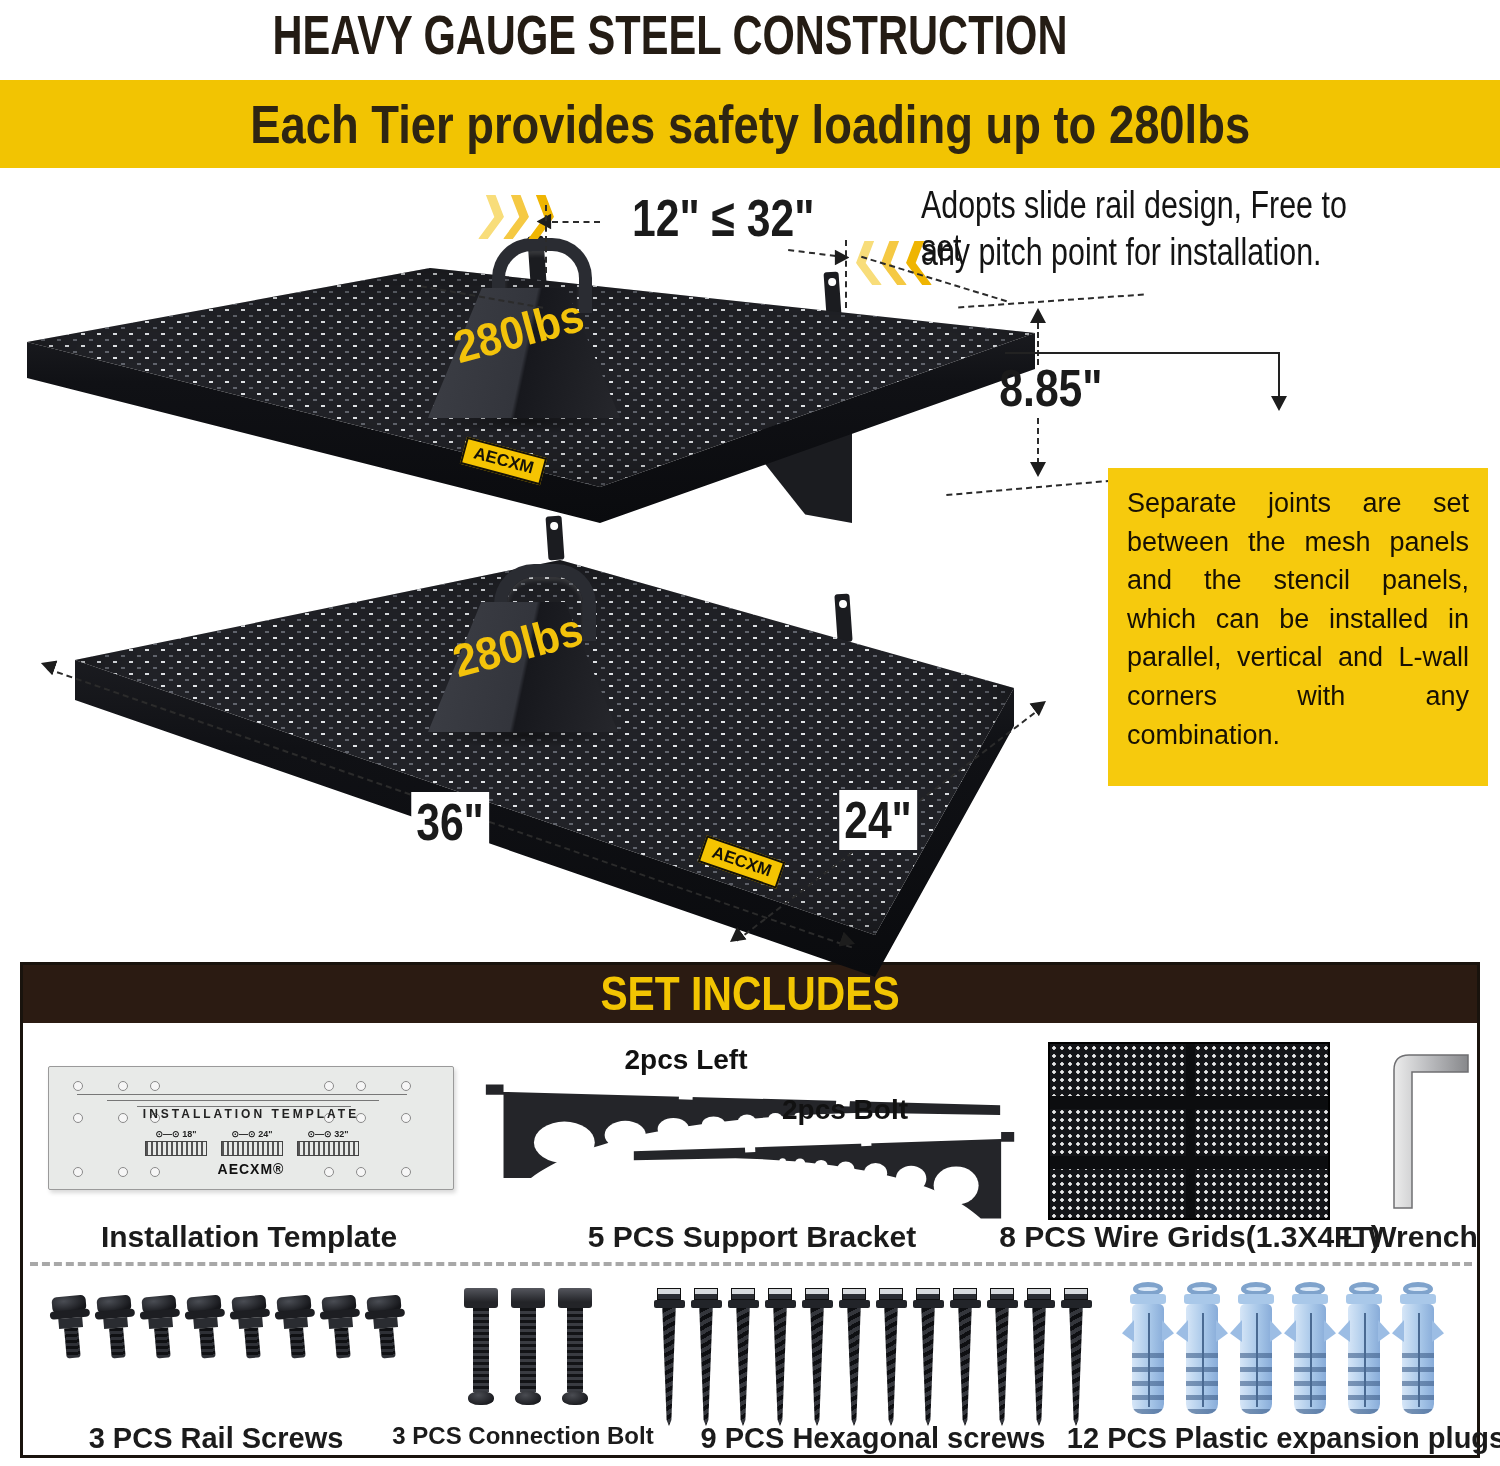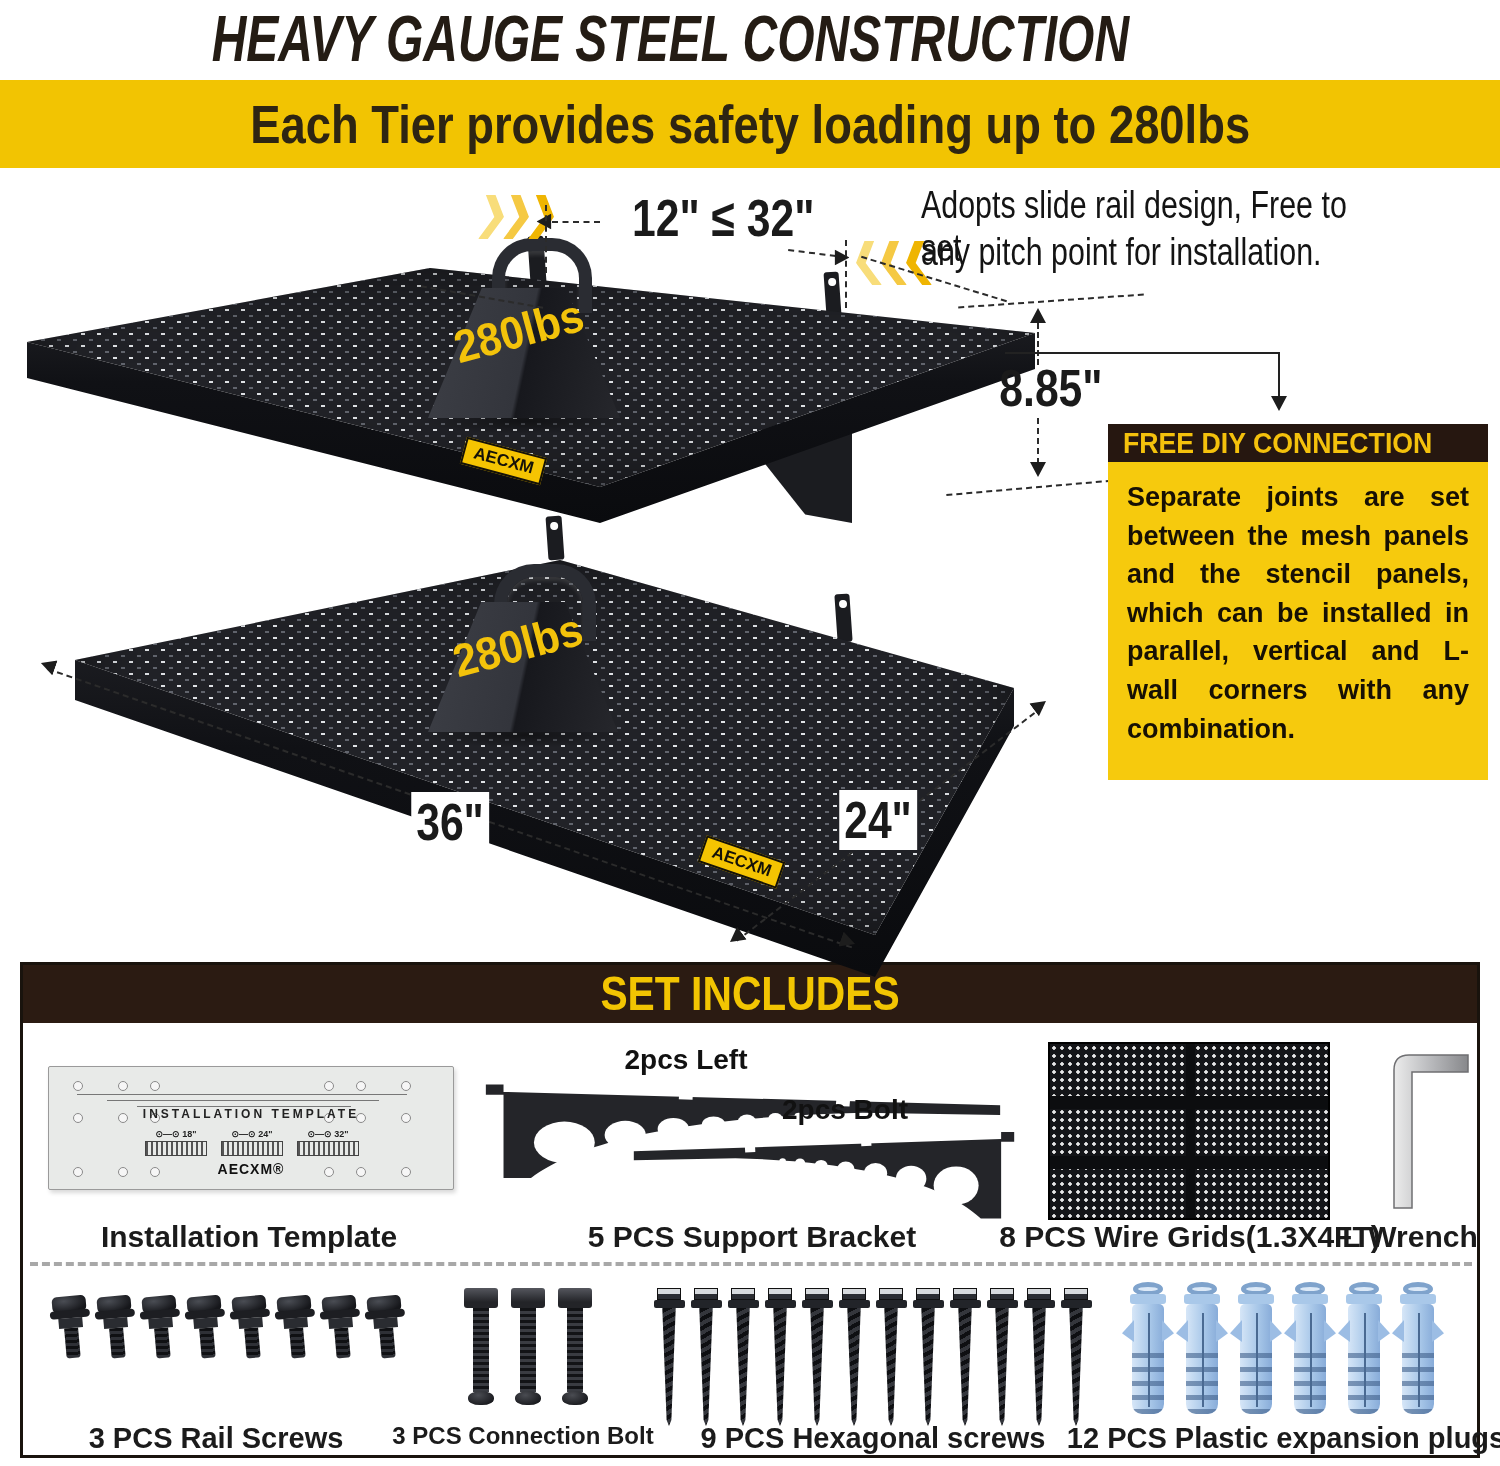--- a/index.html
+++ b/index.html
@@ -1,19 +1,19 @@
 <!DOCTYPE html>
 <html><head>
 <meta charset="utf-8">
 <style>
   html,body{margin:0;padding:0;background:#fff;}
   body{width:1500px;height:1466px;position:relative;font-family:"Liberation Sans",sans-serif;overflow:hidden;}
   .abs{position:absolute;}
   
-  #title{left:0;top:2px;width:1340px;text-align:center;font-size:60px;font-weight:bold;color:#241c14;letter-spacing:0px;font-style:italic;}
+  #title{left:0;top:2px;width:1340px;text-align:center;font-size:52px;font-weight:bold;color:#241c14;letter-spacing:0px;}
   #title span{display:inline-block;transform:scaleX(.8) scaleY(1.08);transform-origin:center top;}
   #banner{left:0;top:80px;width:1500px;height:88px;background:#F2C402;text-align:center;}
   #banner span{display:inline-block;line-height:88px;font-size:54px;font-weight:bold;color:#2e2512;transform:scaleX(.84);transform-origin:center;}
   
   .noteline{font-size:38px;font-weight:normal;color:#141414;}
   .noteline span{display:inline-block;transform:scaleX(.8);transform-origin:left top;}
   
   .panel{background-color:#212227;
     background-image:
       radial-gradient(ellipse 3.2px 2.3px at 50% 50%, rgba(238,241,245,.92) 0 55%, transparent 62%),
@@ -40,21 +40,21 @@
   .dimtext{font-size:52px;font-weight:bold;color:#1a1a1a;}
   .dimtext span{display:inline-block;transform:scaleX(.82);transform-origin:center;background:#fff;padding:0 6px;}
   .chvgrp{display:flex;gap:3px;transform:skewX(-10deg);}
   .chv{width:22px;height:44px;clip-path:polygon(0 0,44% 0,100% 50%,44% 100%,0 100%,56% 50%);}
   .chv.c1{background:#f8dd7a;}.chv.c2{background:#f5c943;}.chv.c3{background:#efb502;}
   .mirror{transform:scaleX(-1) skewX(-10deg);}
   
   #diy{left:1108px;top:424px;width:380px;height:356px;}
   #diy .hd{height:38px;background:#261710;color:#F4C10C;font-weight:bold;font-size:29px;line-height:38px;padding-left:15px;}
   #diy .hd span{display:inline-block;transform:scaleX(.92);transform-origin:left center;}
-  #diy .bd{height:286px;background:#F6CA0D;color:#171004;font-weight:bold;font-size:27px;line-height:1.43;padding:16px 19px;text-align:justify;}
+  #diy .bd{height:286px;background:#F6CA0D;color:#171004;font-weight:normal;font-size:27px;line-height:1.43;padding:16px 19px;text-align:justify;margin-top:44px;}
   
   #setbox{left:20px;top:962px;width:1460px;height:496px;border:3px solid #19130d;box-sizing:border-box;background:#fff;}
   #setbox .bannr{height:58px;background:#2B1B12;text-align:center;}
   #setbox .bannr span{display:inline-block;line-height:58px;font-size:48px;font-weight:bold;color:#F2C502;transform:scaleX(.85);transform-origin:center;}
   .caption{position:absolute;transform:translateX(-50%);font-size:30px;font-weight:bold;color:#1b1b1b;white-space:nowrap;}
   .subcap{position:absolute;transform:translateX(-50%);font-size:28px;font-weight:bold;color:#111;white-space:nowrap;}
   .divider{position:absolute;border-top:4px dashed #a8a8a8;}
   
   #tmpl{left:48px;top:1066px;width:404px;height:122px;background:#E8EAE8;border:1px solid #9a9a9a;border-radius:2px;box-shadow:2px 3px 4px rgba(0,0,0,.15);}
   .hole{position:absolute;width:8px;height:8px;border-radius:50%;border:1px solid #8a8a8a;background:#f6f6f6;}
@@ -152,21 +152,20 @@
 <div class="abs dimtext" style="left:982px;top:358px;z-index:4;"><span style="background:transparent;">8.85"</span></div>
 <div class="abs dash-v" style="left:1037px;top:418px;height:46px;z-index:4;"></div>
 <div class="abs tri" style="left:1030px;top:462px;transform:rotate(180deg);z-index:4;"></div>
 <div class="abs dash-h" style="left:946px;top:486px;width:186px;transform:rotate(-5deg);z-index:4;"></div>
 
 <div class="abs solid-h" style="left:1005px;top:352px;width:275px;z-index:4;"></div>
 <div class="abs solid-v" style="left:1278px;top:352px;height:46px;z-index:4;"></div>
 <div class="abs tri" style="left:1271px;top:396px;transform:rotate(180deg);z-index:4;"></div>
 
 <div class="abs" id="diy" style="z-index:5;">
-  <div class="hd"><span>FREE DIY CONNECTION</span></div>
   <div class="bd">Separate joints are set between the mesh panels and the stencil panels, which can be installed in parallel, vertical and L-wall corners with any combination.</div>
 </div>
 
 <div class="abs tab" style="left:547px;top:516px;width:16px;height:44px;transform:rotate(-4deg);z-index:1;">
     <i></i>
   </div>
 <div class="abs tab" style="left:836px;top:594px;width:15px;height:48px;transform:rotate(-4deg);z-index:1;">
     <i></i>
   </div>
 <div class="abs face" style="left:75px;top:560px;width:939px;height:417px;clip-path:polygon(0px 100px,800px 375px,939px 128px,939px 166px,800px 417px,0px 140px);z-index:2;"></div>

